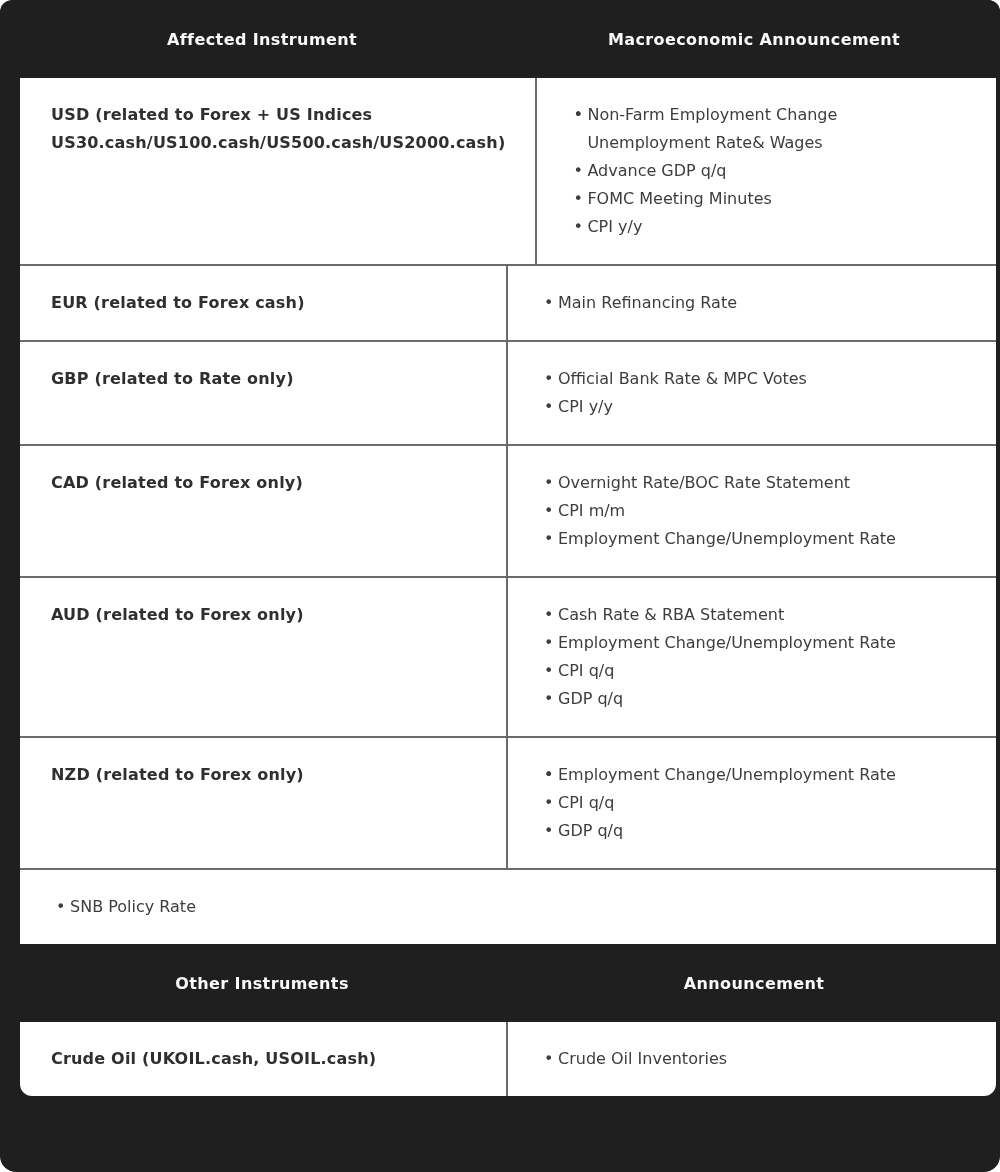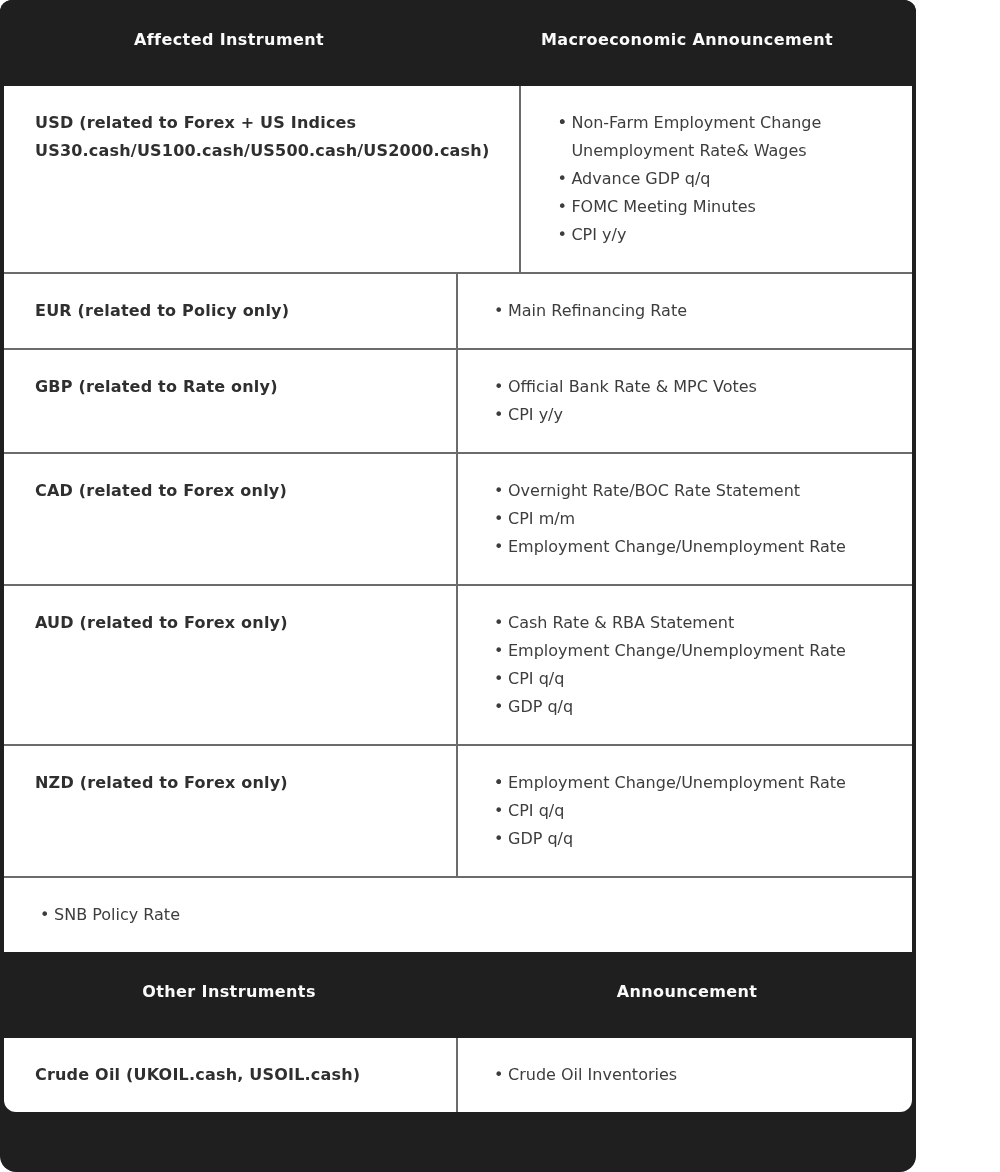--- a/index.html
+++ b/index.html
@@ -3,46 +3,45 @@
 <meta charset="utf-8">
 <style>
   html, body {
     margin: 0;
     padding: 0;
     background: #ffffff;
     font-family: "DejaVu Sans", "Liberation Sans", sans-serif;
   }
   .frame {
     position: relative;
-    width: 916px;
+    width: 1000px;
     height: 1172px;
     box-sizing: border-box;
     background: #1f1f1f;
     border-radius: 12px 12px 16px 16px;
-    padding: 0 4px 10px 4px;
+    padding: 0 4px 10px 20px;
     overflow: hidden;
   }
   .header-row {
     display: flex;
     height: 78px;
     align-items: center;
     background: #1f1f1f;
     margin: 0 -4px;
   }
   .header-cell {
     flex: 0 0 50%;
     text-align: center;
     color: #fafafa;
     font-size: 16px;
     font-weight: bold;
     letter-spacing: 0.4px;
   }
   .section-body {
     background: #5eead4;
-    margin-top: 8px;
   }
   .section-body.last {
     border-radius: 0 0 12px 12px;
     overflow: hidden;
   }
   .row {
     display: flex;
     align-items: stretch;
     background: #ffffff;
   }
@@ -106,21 +105,21 @@
             <li class="ann-item"><span class="bullet">•</span></li>
             <li class="ann-item"><span class="bullet">•</span><span class="first-line">Non-Farm Employment Change</span><span class="cont-line">Unemployment Rate&amp; Wages</span></li>
             <li class="ann-item"><span class="bullet">•</span><span class="first-line">Advance GDP q/q</span></li>
             <li class="ann-item"><span class="bullet">•</span><span class="first-line">FOMC Meeting Minutes</span></li>
             <li class="ann-item"><span class="bullet">•</span><span class="first-line">CPI y/y</span></li>
           </ul>
     </div>
   </div>
 
   <div class="row">
-    <div class="cell left">EUR (related to Policy only)</div>
+    <div class="cell left">EUR (related to Forex cash)</div>
     <div class="cell right">
       <ul class="ann-list">
             <li class="ann-item"><span class="bullet">•</span><span class="first-line">Main Refinancing Rate</span></li>
           </ul>
     </div>
   </div>
 
   <div class="row">
     <div class="cell left">GBP  (related to Rate only)</div>
     <div class="cell right">

